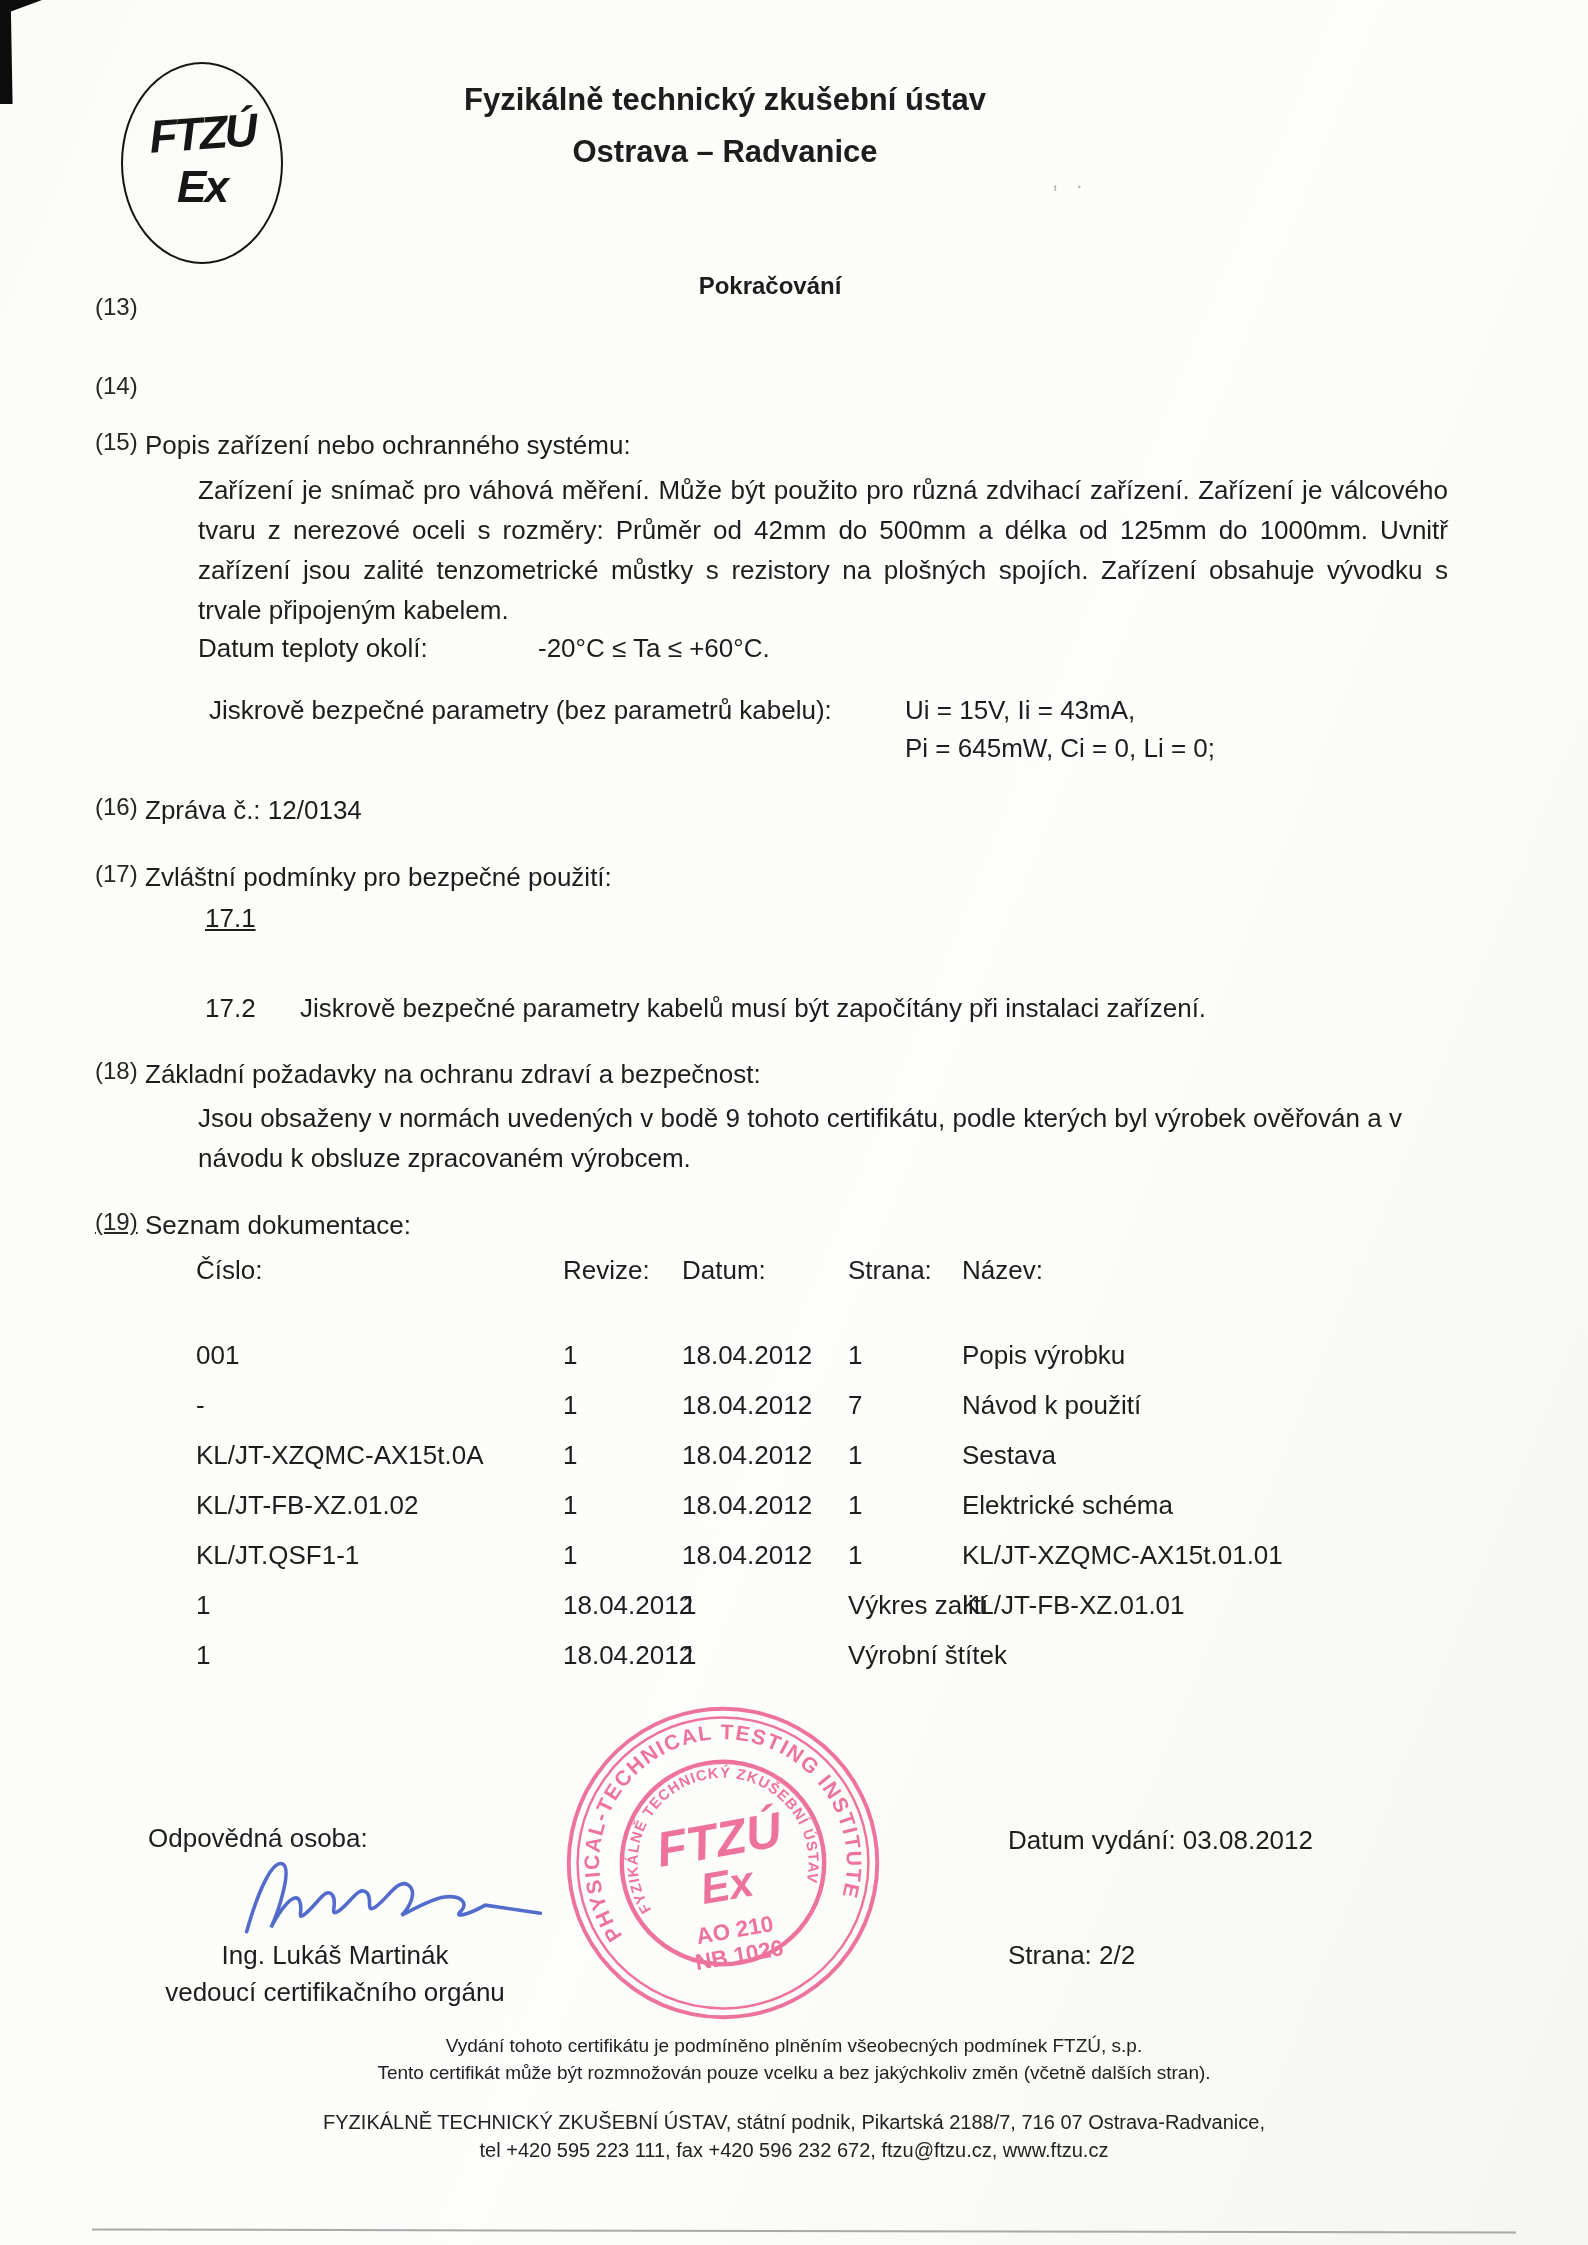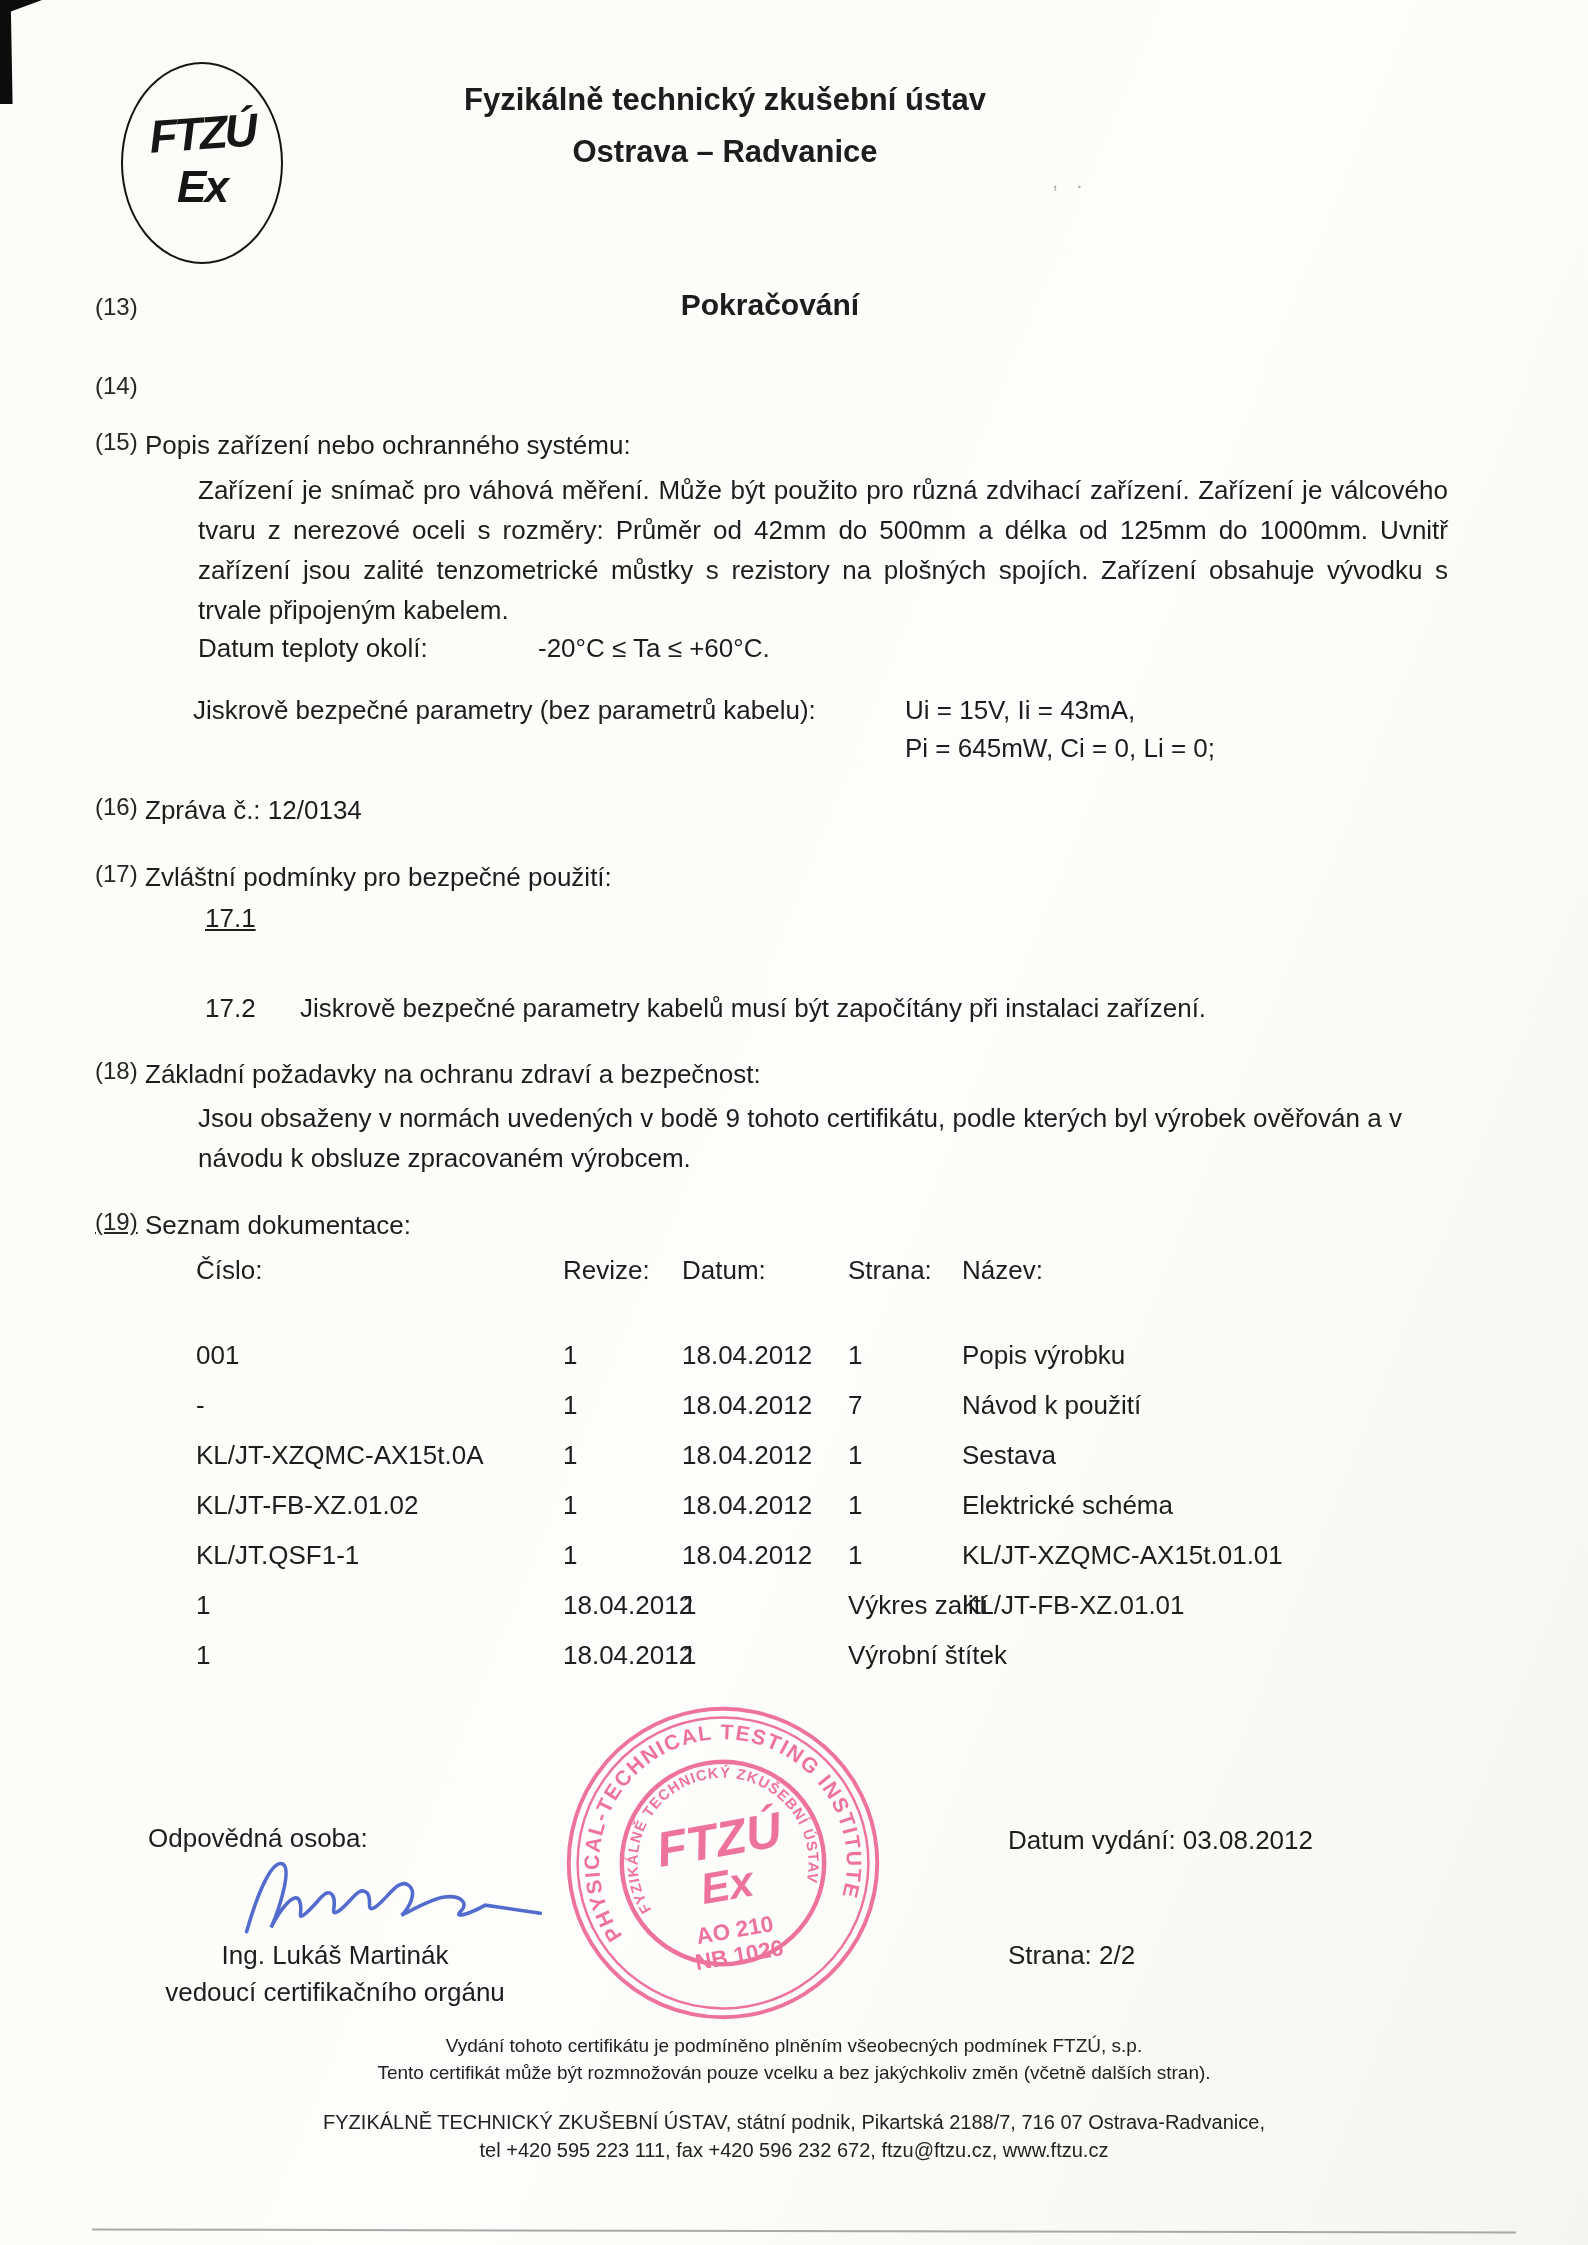--- a/index.html
+++ b/index.html
@@ -58,32 +58,32 @@
     <div class="logo-top">FTZÚ</div>
     <div class="logo-bottom">Ex</div>
   </div>
 
   <div class="abs inst">
     <div class="inst-l1">Fyzikálně technický zkušební ústav</div>
     <div class="inst-l2">Ostrava – Radvanice</div>
   </div>
 
   <span class="abs num" style="left:95px;top:293px;">(13)</span>
-  <div class="abs b center" style="left:340px;top:288px;width:860px;font-size:30px;">Pokračování</div>
+  <div class="abs b center" style="left:340px;top:272px;width:860px;font-size:24px;">Pokračování</div>
 
   <span class="abs num" style="left:95px;top:372px;">(14)</span>
 
   <span class="abs num" style="left:95px;top:428px;">(15)</span>
   <div class="abs body-text" style="left:145px;top:425px;">Popis zařízení nebo ochranného systému:</div>
   <div class="abs body-text just" style="left:198px;top:470px;width:1250px;">Zařízení je snímač pro váhová měření. Může být použito pro různá zdvihací zařízení. Zařízení je válcového tvaru z nerezové oceli s rozměry: Průměr od 42mm do 500mm a délka od 125mm do 1000mm. Uvnitř zařízení jsou zalité tenzometrické můstky s rezistory na plošných spojích. Zařízení obsahuje vývodku s trvale připojeným kabelem.</div>
 
   <div class="abs body-text" style="left:198px;top:628px;">Datum teploty okolí:</div>
   <div class="abs body-text" style="left:538px;top:628px;">-20°C ≤ Ta ≤ +60°C.</div>
 
-  <div class="abs body-text" style="left:193px;top:690px;">Jiskrově bezpečné parametry (bez parametrů kabelu):</div>
+  <div class="abs body-text" style="left:209px;top:690px;">Jiskrově bezpečné parametry (bez parametrů kabelu):</div>
   <div class="abs body-text" style="left:905px;top:690px;">Ui = 15V, Ii = 43mA,</div>
   <div class="abs body-text" style="left:905px;top:728px;">Pi = 645mW, Ci = 0, Li = 0;</div>
 
   <span class="abs num" style="left:95px;top:793px;">(16)</span>
   <div class="abs body-text" style="left:145px;top:790px;">Zpráva č.: 12/0134</div>
 
   <span class="abs num" style="left:95px;top:860px;">(17)</span>
   <div class="abs body-text" style="left:145px;top:857px;">Zvláštní podmínky pro bezpečné použití:</div>
 
   <span class="abs body-text" style="left:205px;top:898px;text-decoration:underline;">17.1</span>

